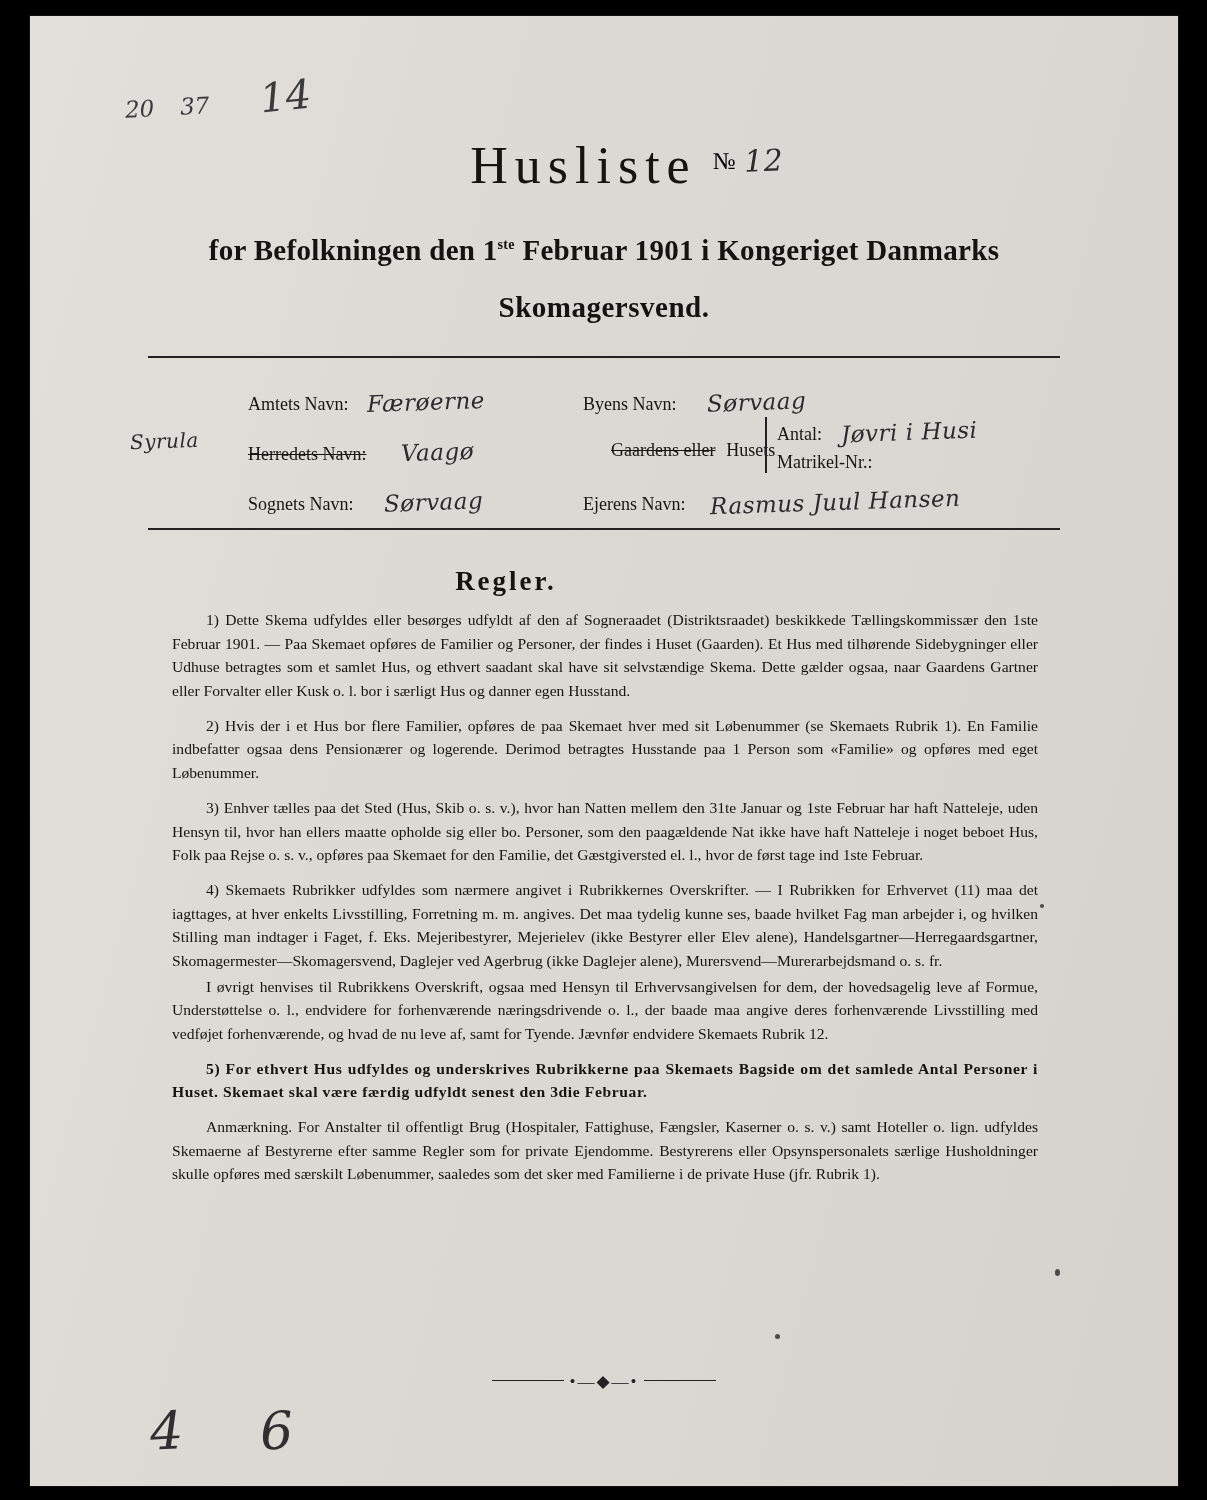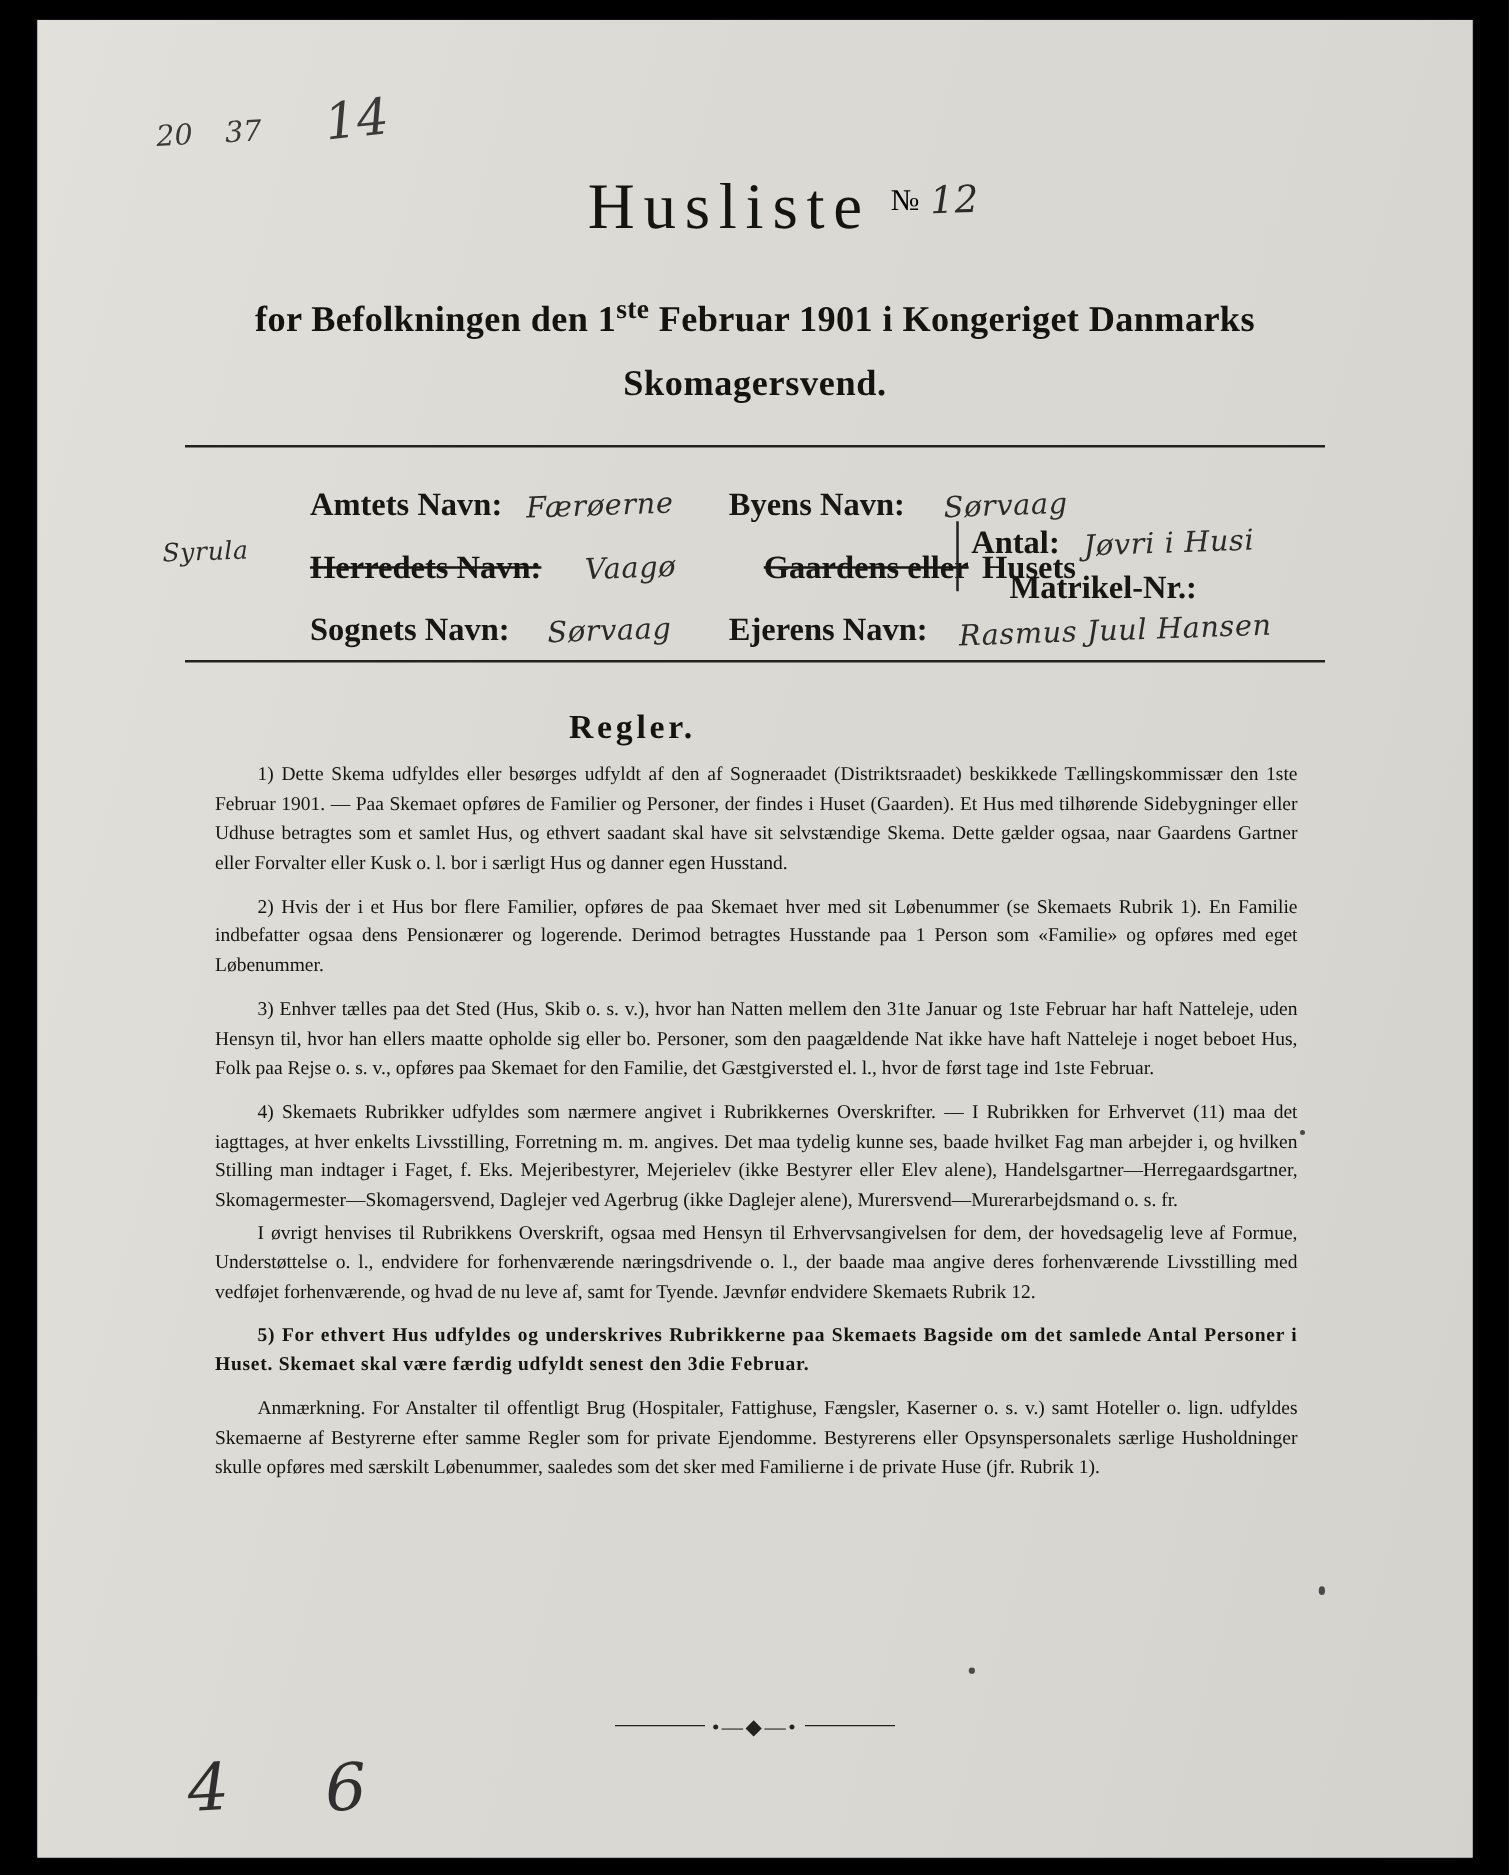--- a/index.html
+++ b/index.html
@@ -84,21 +84,21 @@
   .subtitle1 {
     position: absolute;
     top: 218px;
     width: 1148px;
     text-align: center;
     font-size: 29px;
     font-weight: bold;
     color: #13130f;
     letter-spacing: 0.3px;
   }
-  .subtitle1 sup { font-size: 22px; }
+  .subtitle1 sup { font-size: 14px; }
   .subtitle2 {
     position: absolute;
     top: 275px;
     width: 1148px;
     text-align: center;
     font-size: 29px;
     font-weight: bold;
     color: #13130f;
     letter-spacing: 0.5px;
   }
@@ -108,21 +108,21 @@
     left: 118px;
     width: 912px;
     height: 2px;
     background: #222;
   }
   .rule.top { top: 340px; }
   .rule.bottom { top: 512px; }
 
   .fieldblock { position: absolute; left: 0; top: 355px; width: 1148px; font-size: 19px; color:#161612; }
   .frow { position: absolute; }
-  .flabel { font-weight: bold; font-size: 26px; }
+  .flabel { font-weight: normal; font-size: 18px; }
   .flabel.strike { text-decoration: line-through; }
   .hw { font-size: 23px; }
 
   .regler {
     position: absolute;
     top: 550px;
     width: 952px;
     text-align: center;
     font-size: 27px;
     font-weight: bold;
@@ -221,21 +221,21 @@
       <div class="frow" style="left:581px; top:68px;">
         <span class="flabel strike">Gaardens eller</span>
         <span class="flabel" style="margin-left:6px;">Husets</span>
       </div>
 
       <div class="frow" style="left:735px; top:46px; border-left:2px solid #222; height:56px; padding-left:10px;">
         <div style="position:relative; top:2px;">
           <span class="flabel">Antal:</span>
           <span class="hand hw" style="margin-left:14px;">Jøvri i Husi</span>
         </div>
-        <div style="position:relative; top:8px;text-align:center;">
+        <div style="position:relative; top:8px;">
           <span class="flabel">Matrikel-Nr.:</span>
           <span class="hand hw" style="margin-left:10px;"></span>
         </div>
       </div>
 
       <div class="frow" style="left:553px; top:118px;">
         <span class="flabel">Ejerens Navn:</span>
         <span class="hand hw" style="margin-left:20px;">Rasmus Juul Hansen</span>
       </div>
 

